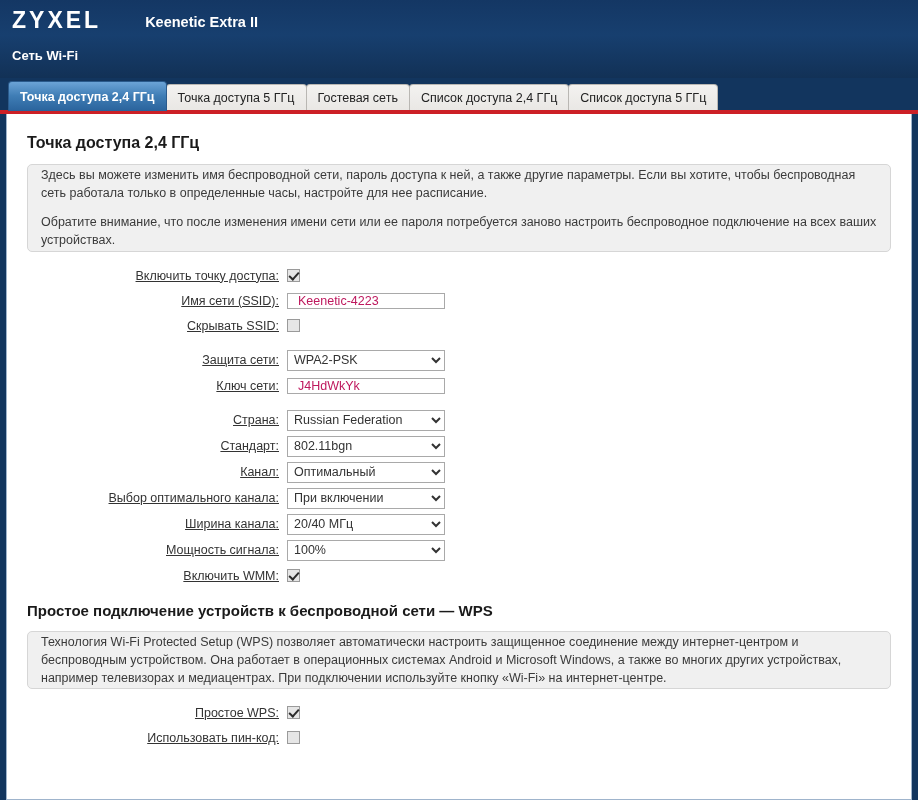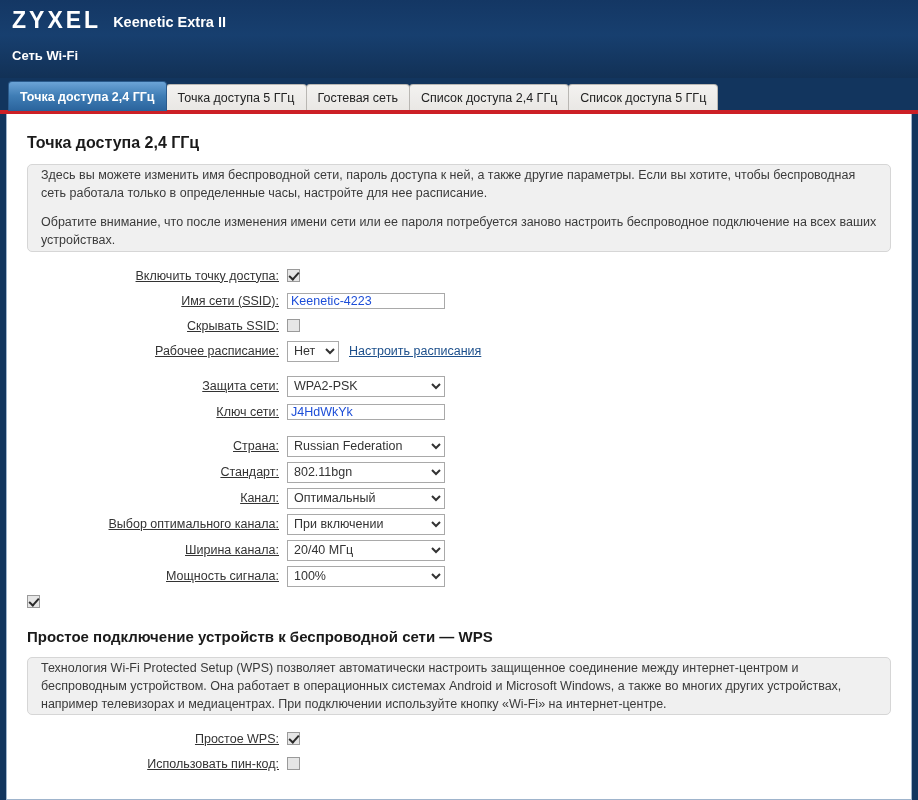--- a/index.html
+++ b/index.html
@@ -31,21 +31,21 @@
     color: #ffffff;
     font-size: 23px;
     font-weight: bold;
     letter-spacing: 3px;
     line-height: 1;
   }
   .model {
     color: #ffffff;
     font-size: 14.5px;
     font-weight: bold;
-    margin-left: 12px;
+    margin-left: 44px;
     line-height: 1;
     padding-top: 3px;
   }
   .sectiontitle {
     color: #ffffff;
     font-size: 13px;
     font-weight: bold;
     padding: 16px 0 0 12px;
   }
 
@@ -165,22 +165,22 @@
   .fctl {
     display: flex;
     align-items: center;
   }
 
   input.text {
     width: 158px;
     height: 16px;
     font-family: "Liberation Sans", sans-serif;
     font-size: 12.5px;
-    color: #1d4ed8;
-    padding: 0 3px;
+    color: #be185d;
+    padding: 0 10px;
     border: 1px solid #a9a9a9;
     background: #ffffff;
     box-sizing: border-box;
   }
 
   select.sel {
     height: 21px;
     font-family: "Liberation Sans", sans-serif;
     font-size: 12.5px;
     color: #333;
@@ -281,29 +281,20 @@
         </div>
       </div>
 
       <div class="frow">
         <div class="flabel">Скрывать SSID:</div>
         <div class="fctl">
           <input class="cb" type="checkbox" style="">
         </div>
       </div>
 
-      <div class="frow">
-        <div class="flabel">Рабочее расписание:</div>
-        <div class="fctl">
-          <select class="sel w52">
-            <option>Нет</option>
-          </select>
-          <a class="link" href="#">Настроить расписания</a>
-        </div>
-      </div>
 
       <div class="frow gap">
         <div class="flabel">Защита сети:</div>
         <div class="fctl">
           <select class="sel w158">
             <option>WPA2-PSK</option>
           </select>
         </div>
       </div>
 
@@ -362,20 +353,21 @@
       <div class="frow">
         <div class="flabel">Мощность сигнала:</div>
         <div class="fctl">
           <select class="sel w158">
             <option>100%</option>
           </select>
         </div>
       </div>
 
       <div class="frow">
+        <div class="flabel">Включить WMM:</div>
         <div class="fctl">
           <input class="cb" type="checkbox" checked="" style="">
         </div>
       </div>
 
     </div>
 
     <h2 class="wps-title">Простое подключение устройств к беспроводной сети — WPS</h2>
 
     <div class="notebox">

